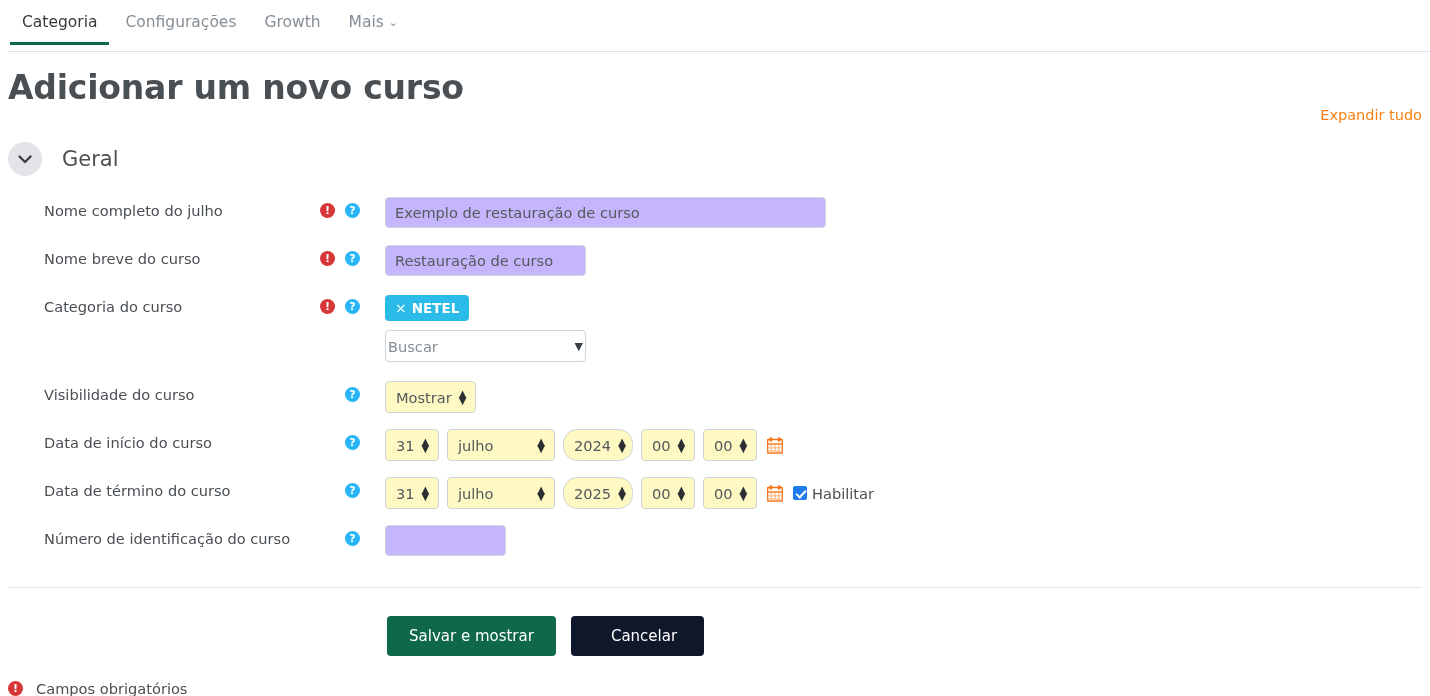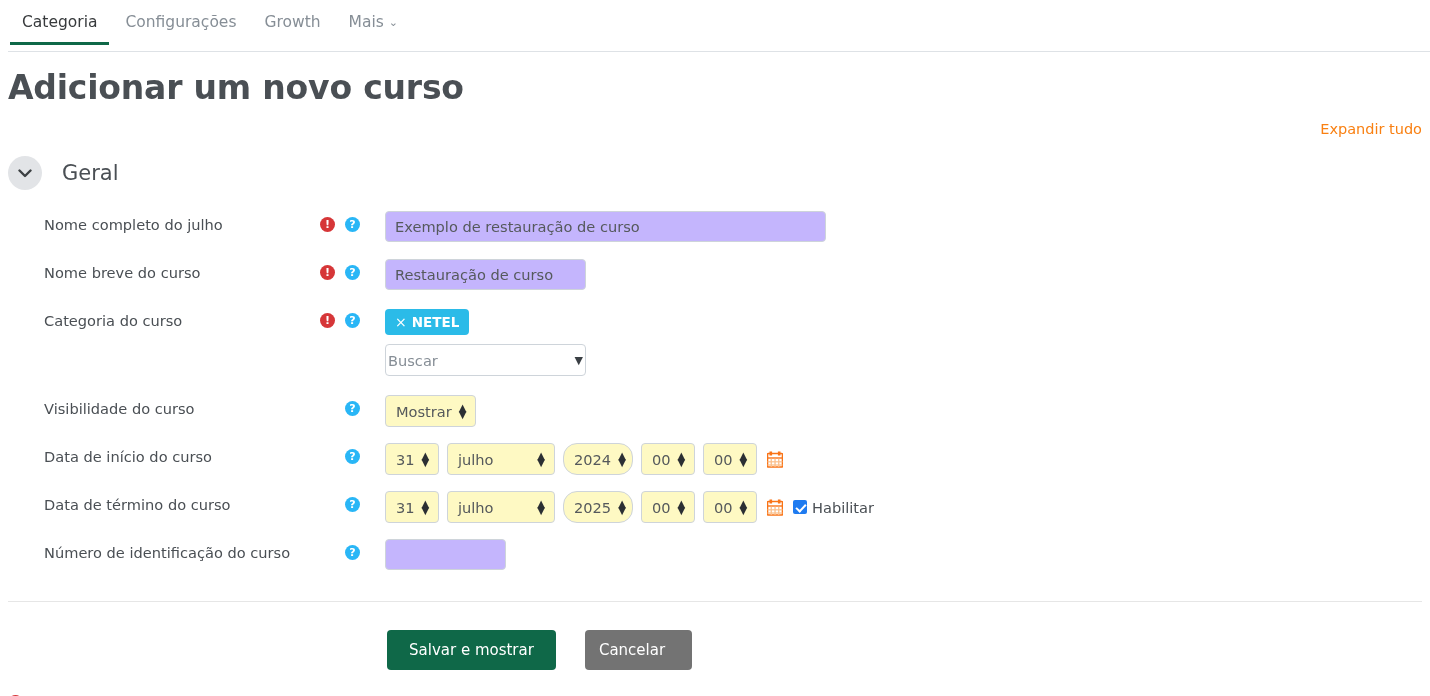--- a/index.html
+++ b/index.html
@@ -60,21 +60,20 @@
     font-size: 33px;
     font-weight: bold;
     color: #4a4f54;
     letter-spacing: -0.2px;
   }
 
   
   .expand-row {
     position: relative;
     height: 26px;
-    margin-top: 14px;
   }
   .expand-link {
     position: absolute;
     right: 8px;
     top: 0;
     font-size: 14.5px;
     color: #f98012;
     text-decoration: none;
     cursor: pointer;
   }
@@ -276,35 +275,35 @@
     transform: rotate(43deg);
   }
 
   
   .divider {
     border-top: 1px solid #e6e6e6;
     margin: 12px 8px 0 8px;
   }
   .actions {
     display: flex;
-    gap: 29px;
+    gap: 15px;
     margin-top: 28px;
     padding-left: 387px;
   }
   .btn {
     border: none;
     border-radius: 4px;
     color: #fff;
     font-size: 15px;
     font-family: inherit;
     padding: 11px 22px;
     cursor: pointer;
   }
   .btn-save { background: #0f6848; }
-  .btn-cancel { background: #737373; padding-left: 14px; padding-right: 27px; }
+  .btn-cancel { background: #0f172a; padding-left: 40px; padding-right: 27px; }
 
   .required-note {
     display: flex;
     align-items: center;
     gap: 13px;
     margin: 24px 0 0 8px;
     font-size: 14.6px;
     color: #4a4f54;
   }
 </style>

